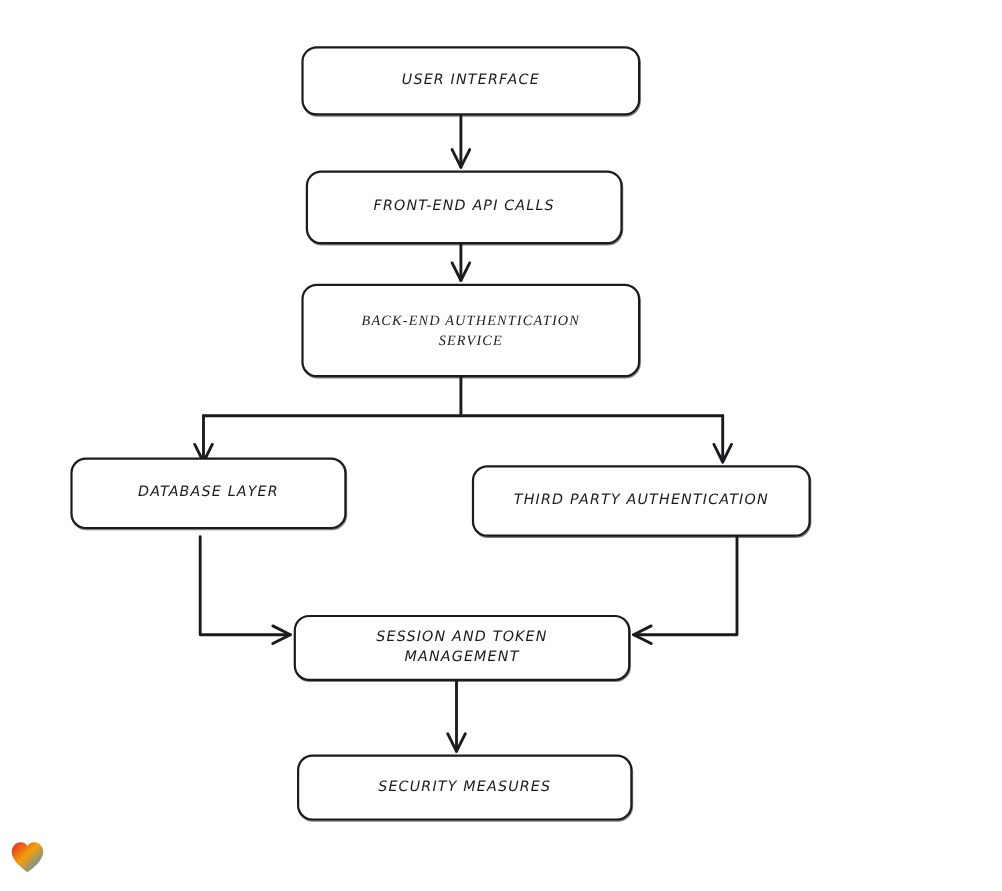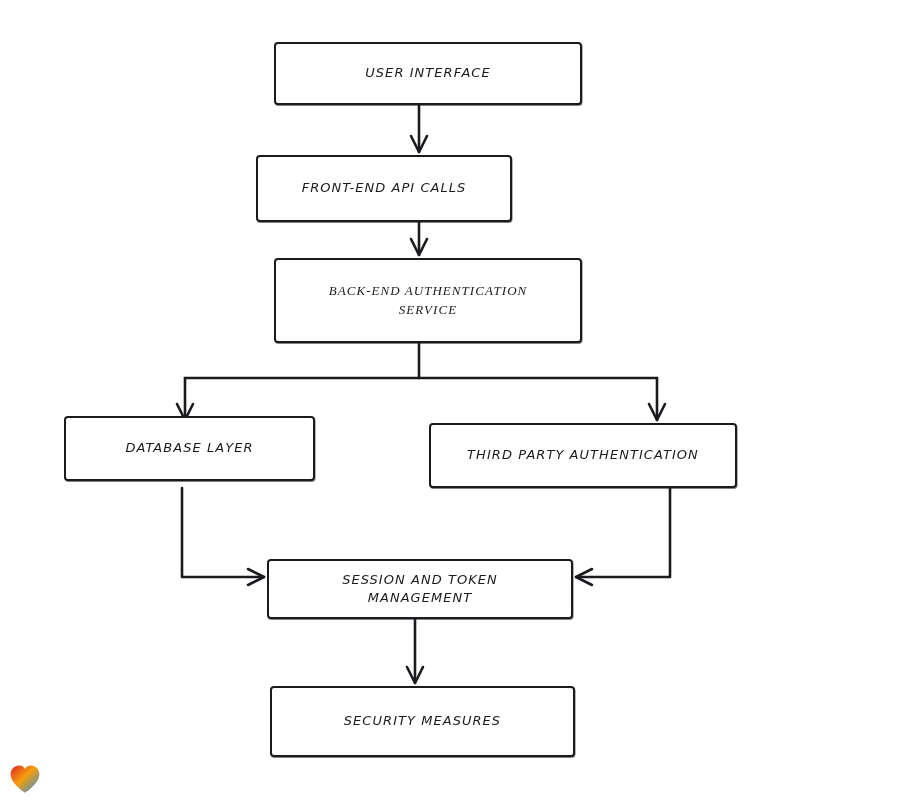--- a/index.html
+++ b/index.html
@@ -34,44 +34,44 @@
   
   .node {
     position: absolute;
     box-sizing: border-box;
     display: flex;
     align-items: center;
     justify-content: center;
     text-align: center;
     background: #ffffff;
     border: 2.6px solid #1b1b1f;
-    border-radius: 4px;
+    border-radius: 14px;
     color: #1b1b1f;
     letter-spacing: 1.05px;
     line-height: 1.42;
     font-size: 13px;
     font-family: "DejaVu Sans", sans-serif;
     font-style: italic;
     text-transform: uppercase;
     padding: 4px 10px;
     box-shadow: 0.6px 1.1px 0 rgba(27,27,31,0.55);
   }
 
   .node-label {
     display: block;
     white-space: pre-line;
   }
 
   #node-user-interface      { left: 274px; top: 42px;  width: 308px; height: 63px; }
-  #node-frontend-api-calls  { left: 256px; top: 155px; width: 256px; height: 67px; }
+  #node-frontend-api-calls  { left: 278px; top: 155px; width: 288px; height: 67px; }
   #node-backend-auth        { left: 274px; top: 258px; width: 308px; height: 85px; font-family: Liberation Serif, serif; }
   #node-database-layer      { left: 64px;  top: 416px; width: 251px; height: 65px; }
   #node-third-party-auth    { left: 429px; top: 423px; width: 308px; height: 65px; }
   #node-session-token       { left: 267px; top: 543px; width: 306px; height: 60px; margin-top: 16px; }
-  #node-security-measures   { left: 270px; top: 686px; width: 305px; height: 71px; }
+  #node-security-measures   { left: 270px; top: 686px; width: 305px; height: 60px; }
 
   
   #heart-watermark {
     position: absolute;
     left: 8px;
     top: 762px;
     width: 34px;
     height: 34px;
   }
 </style>

